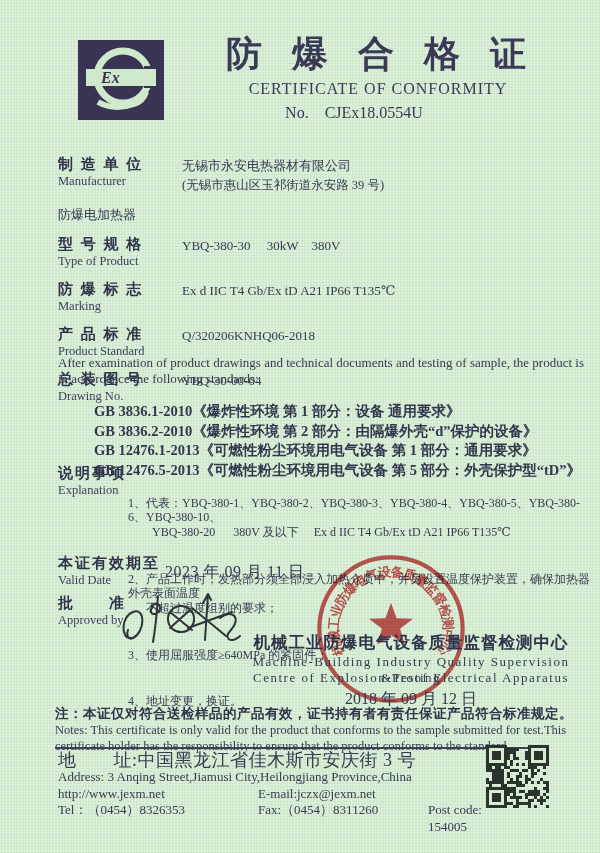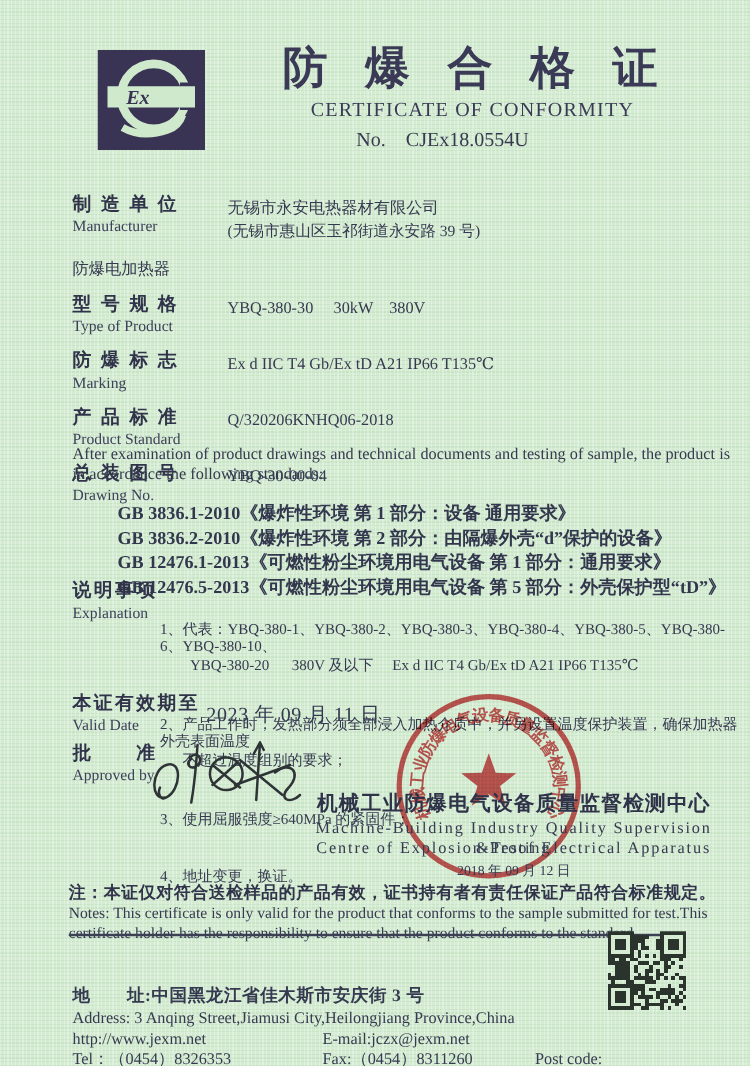--- a/index.html
+++ b/index.html
@@ -41,29 +41,29 @@
   .valid-label{left:58px;top:554px;}
   .valid-date{left:165px;top:562px;font-size:16px;letter-spacing:.5px;}
   
   .appr-label{left:58px;top:594px;}
   .signature{left:118px;top:586px;width:138px;height:80px;}
   .stamp{left:312px;top:550px;width:158px;height:158px;mix-blend-mode:multiply;opacity:.85;}
   .org-cn{left:228px;right:6px;top:632px;text-align:center;font-size:16.5px;font-weight:700;letter-spacing:1px;color:#2f3349;}
   .org-en{left:228px;right:6px;text-align:center;font-size:13px;letter-spacing:1.5px;line-height:16px;}
   .org-en1{top:654px;}
   .org-en2{top:670px;}
-  .stamp-date{left:228px;right:6px;top:689px;text-align:center;font-size:11px;}
+  .stamp-date{left:228px;right:6px;top:689px;text-align:center;font-size:16px;}
   
   .note{left:55px;top:705px;right:18px;}
   .note-cn{font-size:13.5px;font-weight:700;letter-spacing:.5px;color:#30334a;line-height:17px;}
   .note-en{font-size:12.5px;line-height:15.5px;margin-top:1px;}
   .sep{left:55px;right:55px;top:747px;height:2px;background:#3c4055;}
   
   .footer{left:58px;top:752px;width:425px;}
-  .f-cn{font-size:14px;font-weight:700;letter-spacing:.5px;line-height:17px;white-space:pre-wrap;margin-top:37px;}
+  .f-cn{font-size:18px;font-weight:400;letter-spacing:.5px;line-height:17px;white-space:pre-wrap;}
   .f-en{font-size:13px;line-height:16.5px;}
   .f-flex{display:flex;font-size:13px;line-height:16.5px;}
   .f-w1{width:200px;flex:none;}
   .f-w2{width:170px;flex:none;}
   .qr{left:486px;top:745px;width:63px;height:63px;}
 </style>
 </head>
 <body>
 
 <div class="page">

